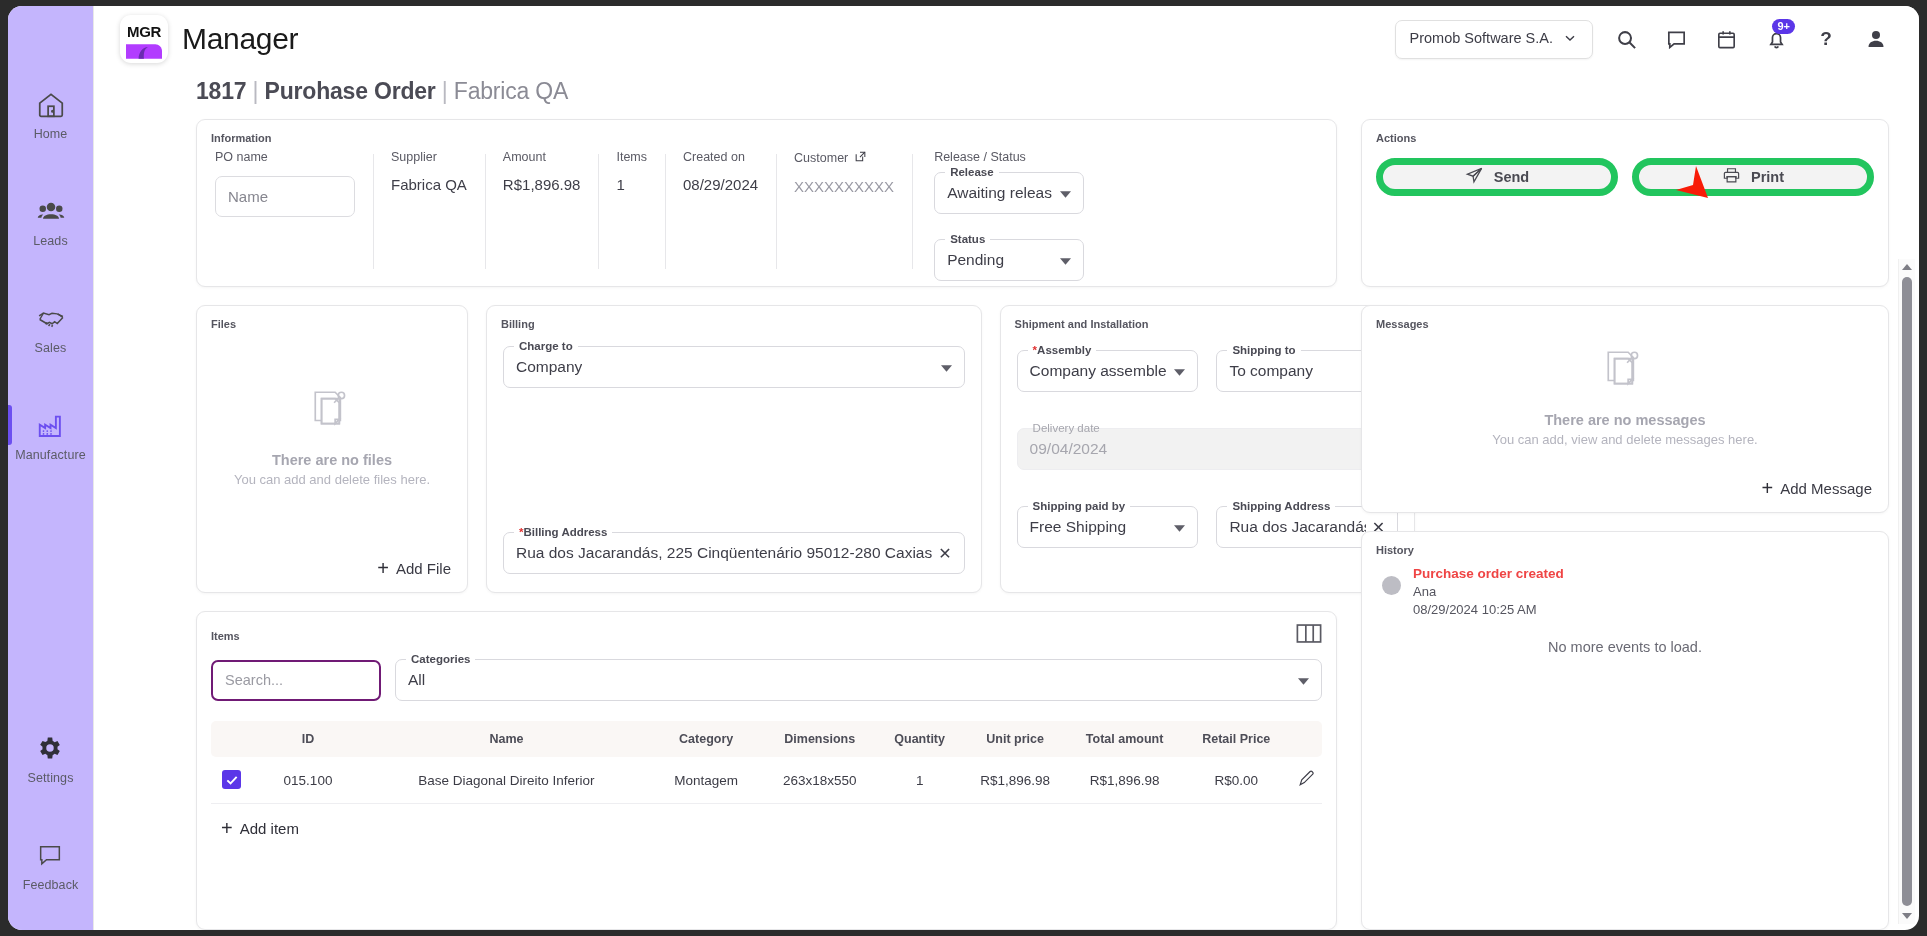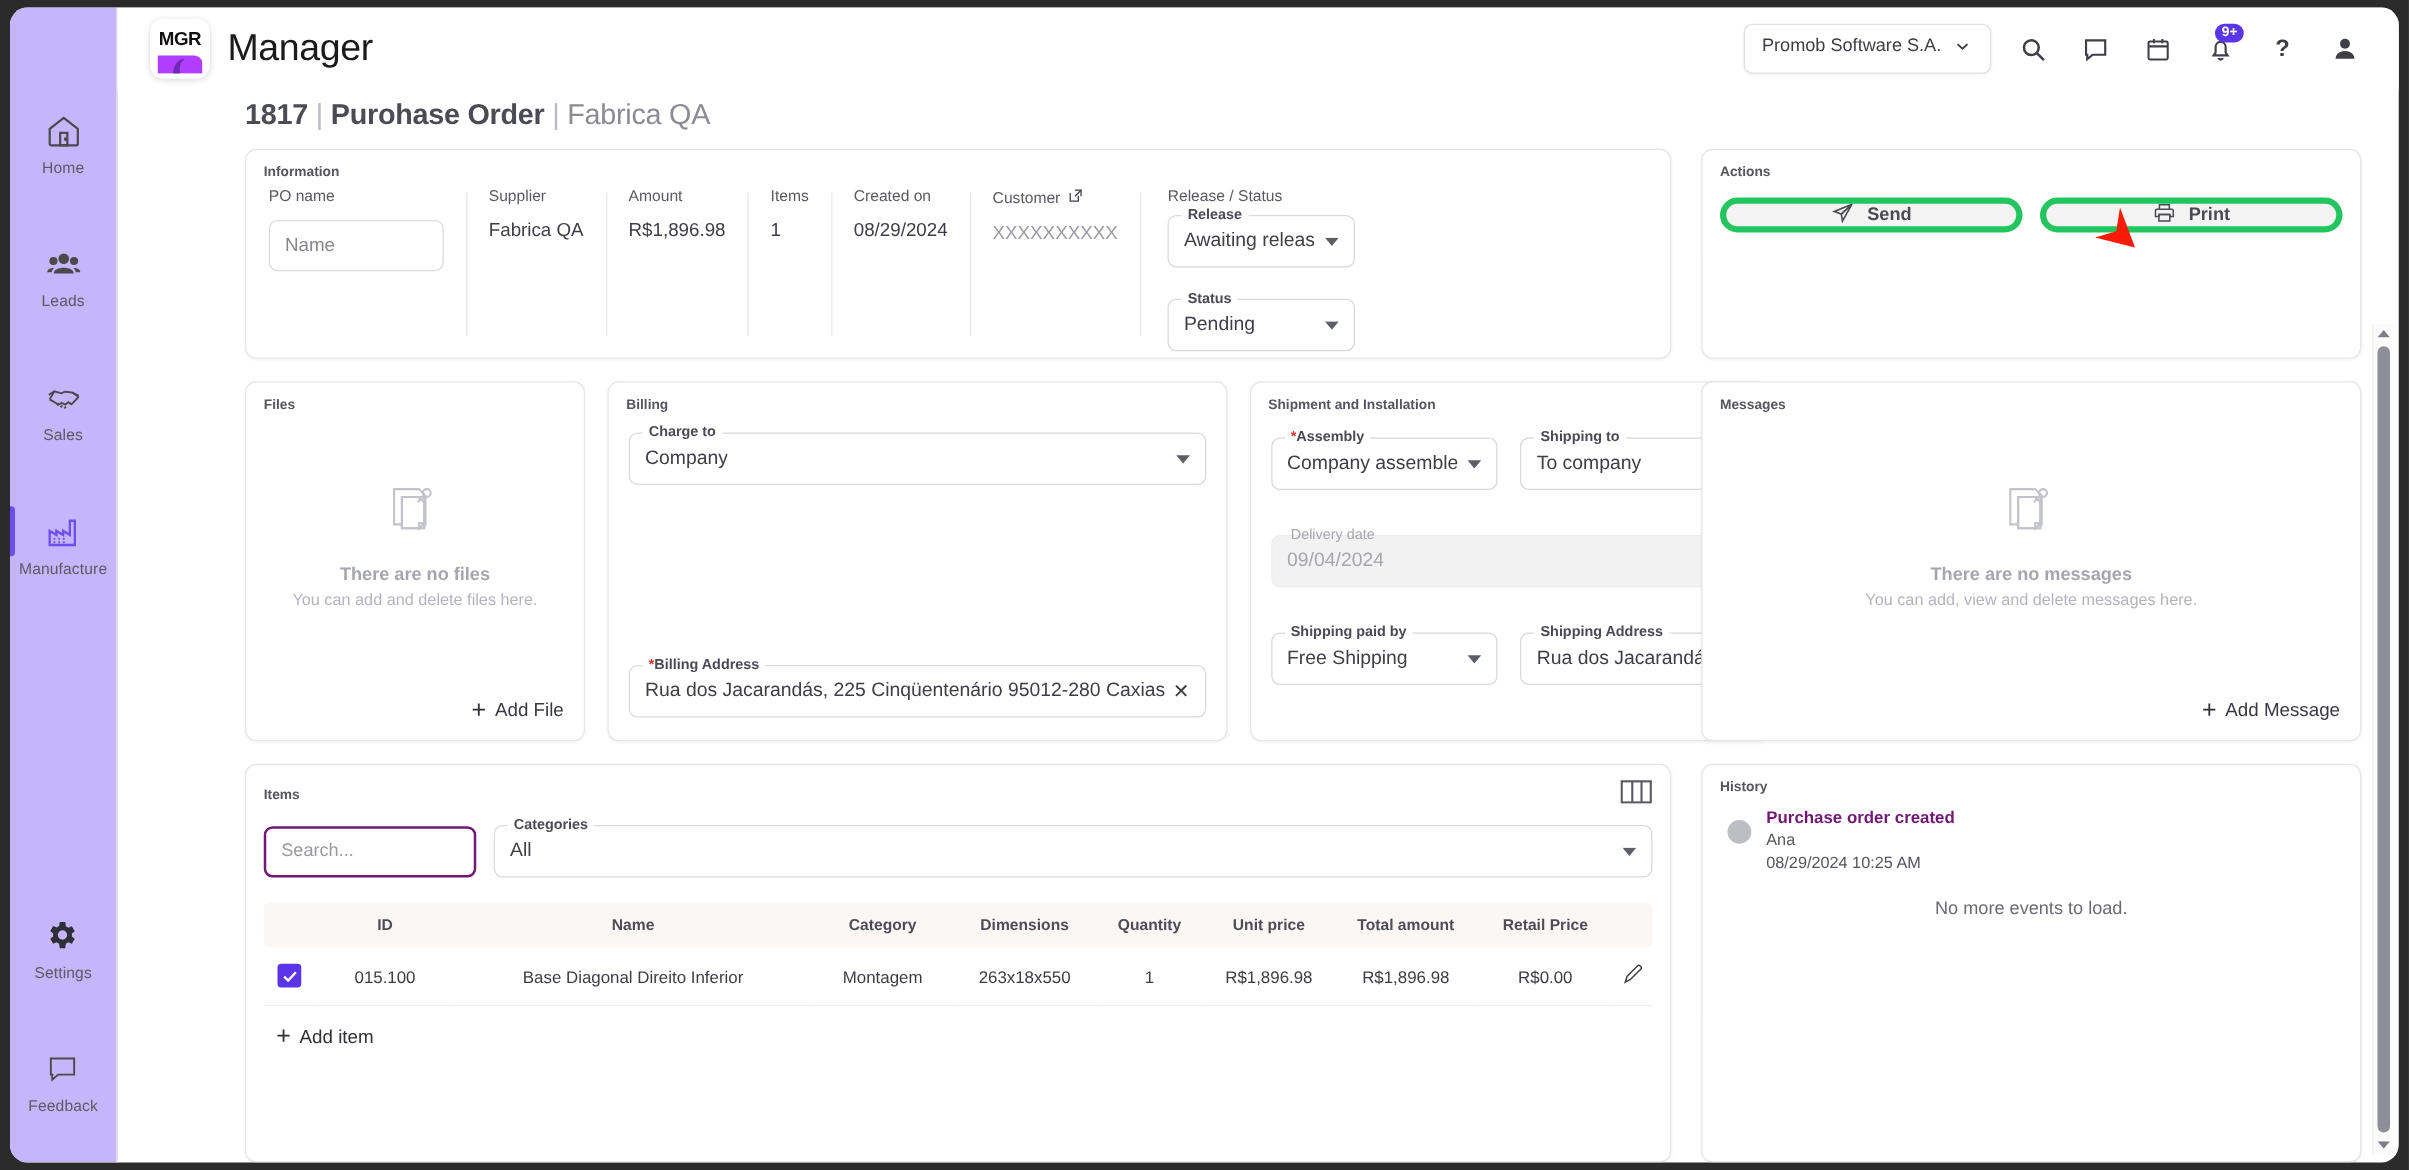--- a/index.html
+++ b/index.html
@@ -253,34 +253,34 @@
     font-size: 15px; color:#2f2f38;
     padding: 14px 0 14px 24px; cursor:pointer;
   }
   .add-item .plus { font-size: 20px; line-height:1; }
 
   
   .actions-card { height: 168px; }
   .actions-row { display:flex; gap: 14px; padding: 14px 14px 0 14px; }
   .abtn {
     flex: 1 1 0;
-    height: 28px;
+    height: 38px;
     background: #f3f3f3;
-    border: 5px solid #22c55e;
+    border: 7px solid #22c55e;
     border-radius: 999px;
     display:flex; align-items:center; justify-content:center; gap: 10px;
     font-size: 14.5px; font-weight: 700; color:#4a4a52;
     cursor: pointer;
   }
-  .msg-card { height: 288px; display:flex; flex-direction:column; }
+  .msg-card { height: 208px; display:flex; flex-direction:column; }
   .hist-card { flex: 1 1 auto; min-height:0; }
   .hist-body { padding: 10px 14px 0 14px; }
   .hist-item { display:flex; gap: 12px; align-items:flex-start; padding-left: 6px;}
   .hist-dot { width: 19px; height: 19px; border-radius:50%; background:#bdbdc4; flex:0 0 19px; margin-top: 10px;}
-  .hist-t { font-size: 13.5px; font-weight:700; color:#701a75; }
+  .hist-t { font-size: 13.5px; font-weight:700; color:#ef4444; }
   .hist-u { font-size: 13px; color:#55555f; margin-top: 3px;}
   .hist-d { font-size: 13px; color:#55555f; margin-top: 3px;}
   .hist-more { text-align:center; font-size: 14.5px; color:#6a6a74; padding: 22px 0 10px; }
 
   
   .vscroll {
     position: absolute; right: 4px; top: 140px;
     width: 17px; bottom: 6px;
     background: #fbfbfb;
     border-left: 1px solid #f0f0f0;

